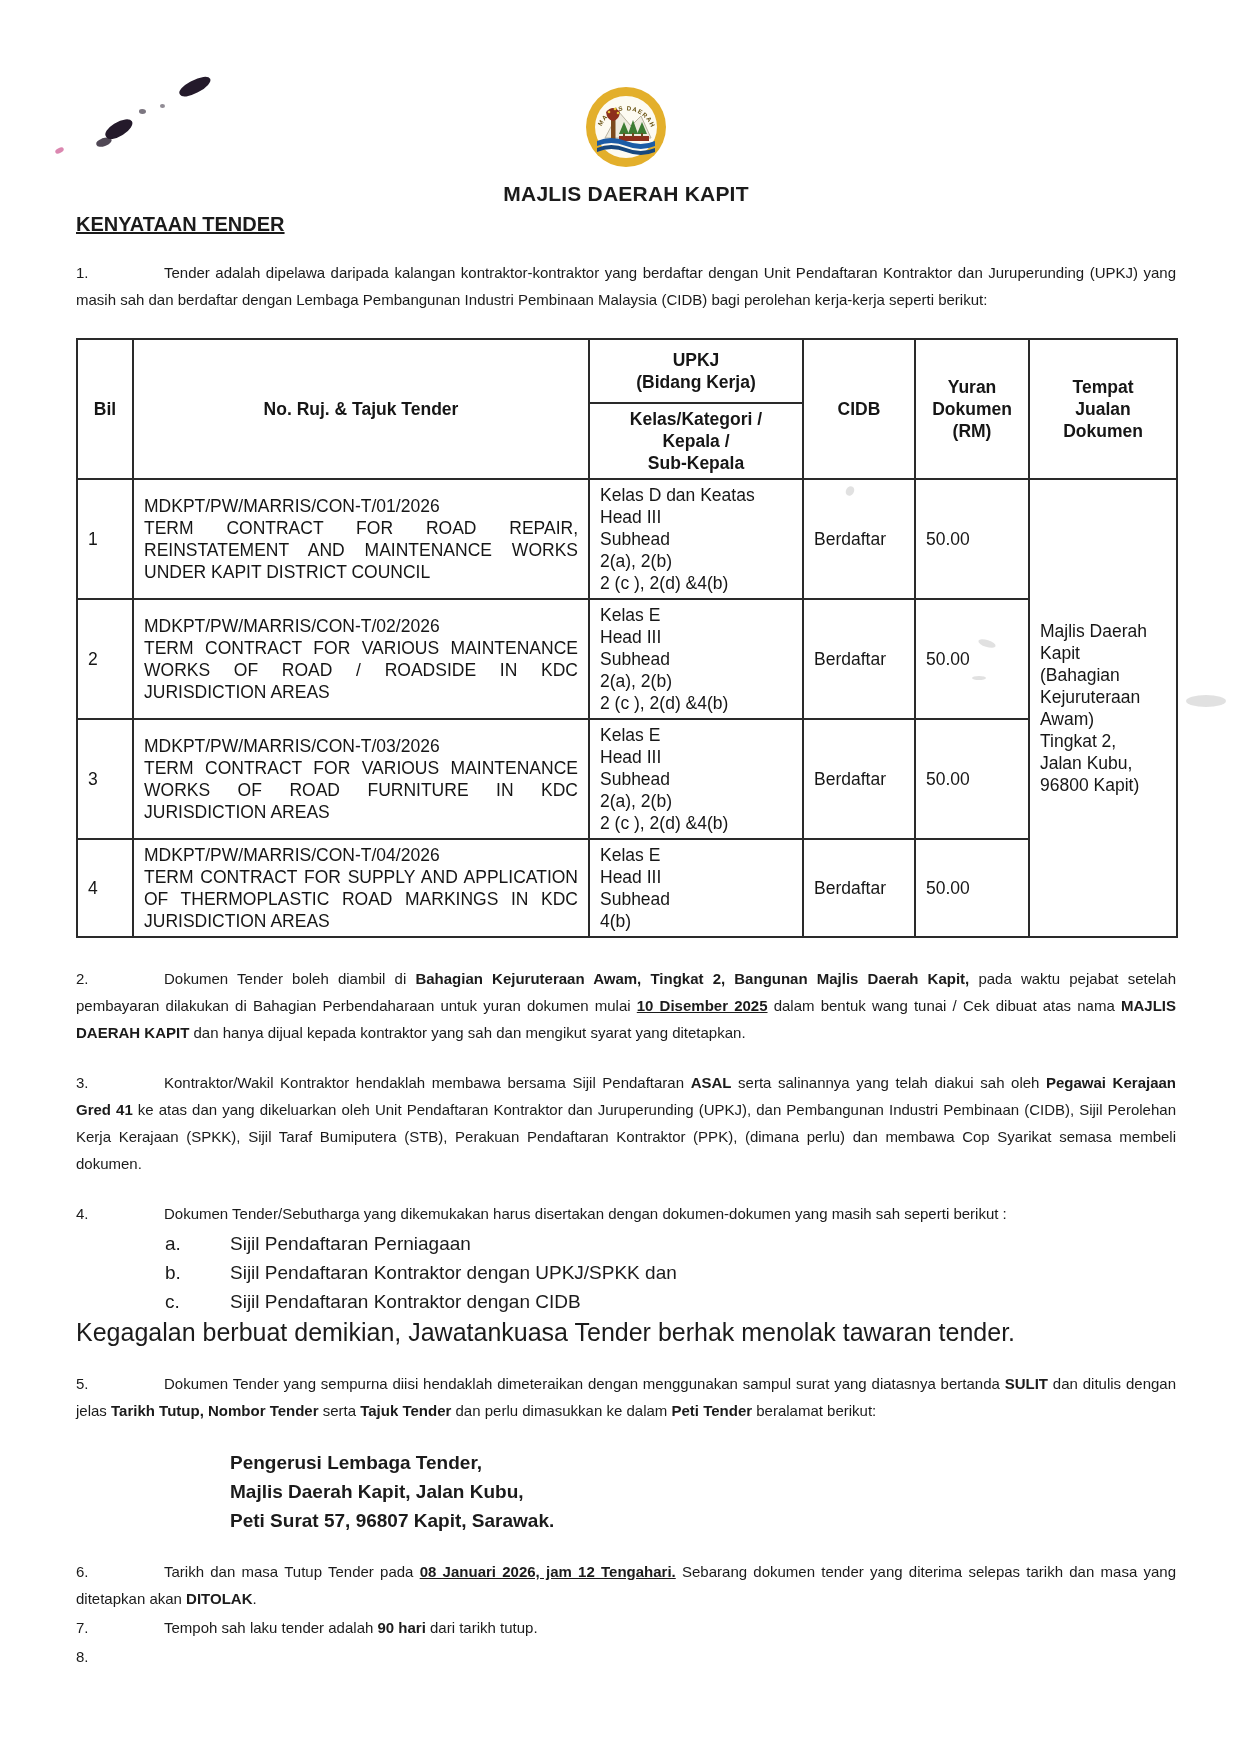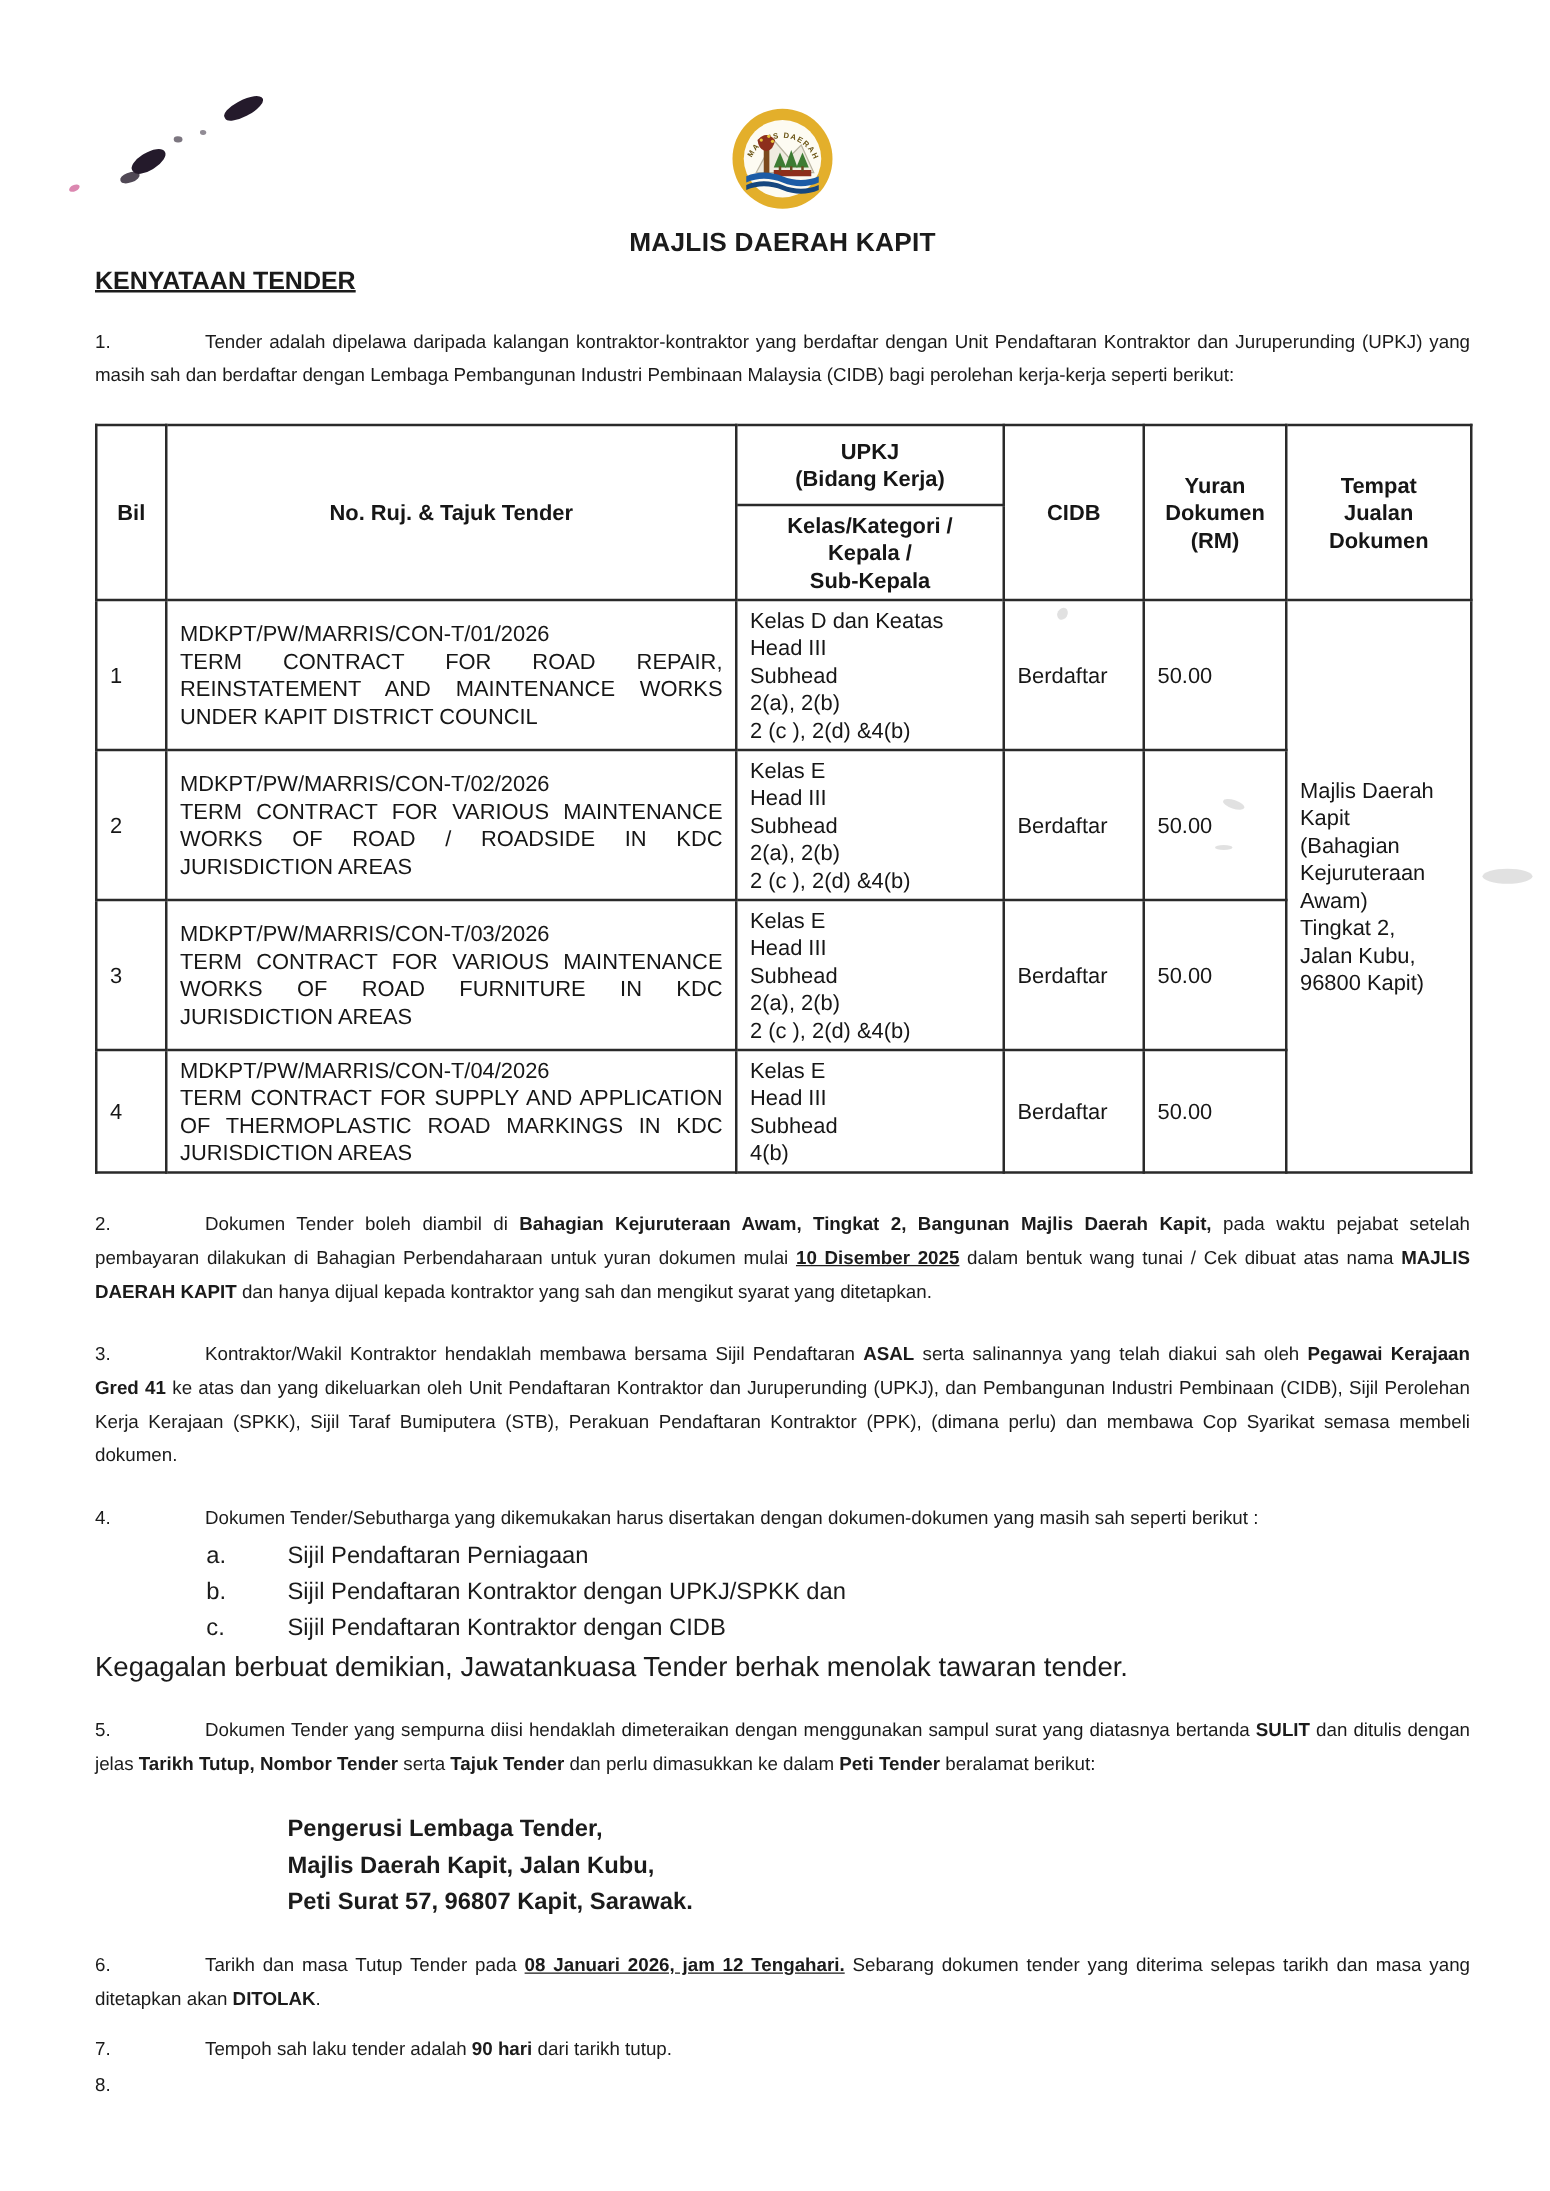--- a/index.html
+++ b/index.html
@@ -29,21 +29,21 @@
   .prelines{white-space:pre-line;}
   td.c{text-align:left;}
   .cell-ref{text-align:left;margin-top:20px;}
   .cell-ref .title{text-align:justify;}
   .col-bil{width:56px;}.col-ref{width:456px;}.col-upkj{width:214px;}
   .col-cidb{width:112px;}.col-fee{width:114px;}.col-place{width:148px;}
   
   .sublist{margin-top:2px;}
   .sublist .item{font-size:19px;line-height:29px;padding-left:89px;}
   .sublist .letter{display:inline-block;width:65px;}
-  .para-tail{font-size:22px;line-height:29px;text-align:left;margin-top:2px;}
+  .para-tail{font-size:25px;line-height:29px;text-align:left;margin-top:2px;}
   
   .address{margin-top:24px;margin-left:154px;font-size:19px;line-height:29px;font-weight:bold;}
   
   .artifact{position:absolute;pointer-events:none;}
   .ink{background:#241a2b;border-radius:45% 55% 50% 50%;}
   .smudge{background:#c9c9c9;opacity:.55;border-radius:50%;}
 </style>
 </head>
 <body>
 
@@ -206,16 +206,16 @@
 
   <div class="para"><span class="num">5.</span><span><span>Dokumen Tender yang sempurna diisi hendaklah dimeteraikan dengan menggunakan sampul surat yang diatasnya bertanda </span><span class="b">SULIT</span><span> dan ditulis dengan jelas </span><span class="b">Tarikh Tutup, Nombor Tender</span><span> serta </span><span class="b">Tajuk Tender</span><span> dan perlu dimasukkan ke dalam </span><span class="b">Peti Tender</span><span> beralamat berikut:</span></span></div>
 
   <div class="address">
     <div>Pengerusi Lembaga Tender,</div>
     <div>Majlis Daerah Kapit, Jalan Kubu,</div>
     <div>Peti Surat 57, 96807 Kapit, Sarawak.</div>
   </div>
 
   <div class="para"><span class="num">6.</span><span><span>Tarikh dan masa Tutup Tender pada </span><span class="b u">08 Januari 2026, jam 12 Tengahari.</span><span> Sebarang dokumen tender yang diterima selepas tarikh dan masa yang ditetapkan akan </span><span class="b">DITOLAK</span><span>.</span></span></div>
-  <div class="para" style="margin-top:13px;"><span class="num">7.</span><span><span>Tempoh sah laku tender adalah </span><span class="b">90 hari</span><span> dari tarikh tutup.</span></span></div>
+  <div class="para" style="margin-top:2px;"><span class="num">7.</span><span><span>Tempoh sah laku tender adalah </span><span class="b">90 hari</span><span> dari tarikh tutup.</span></span></div>
   <div class="para" style="margin-top:2px;"><span class="num">8.</span></div>
 
 </div>
 
 </body></html>

